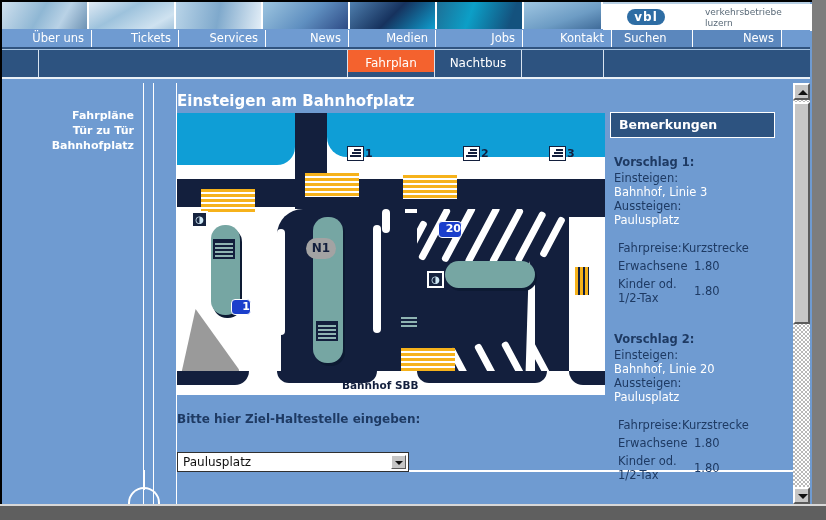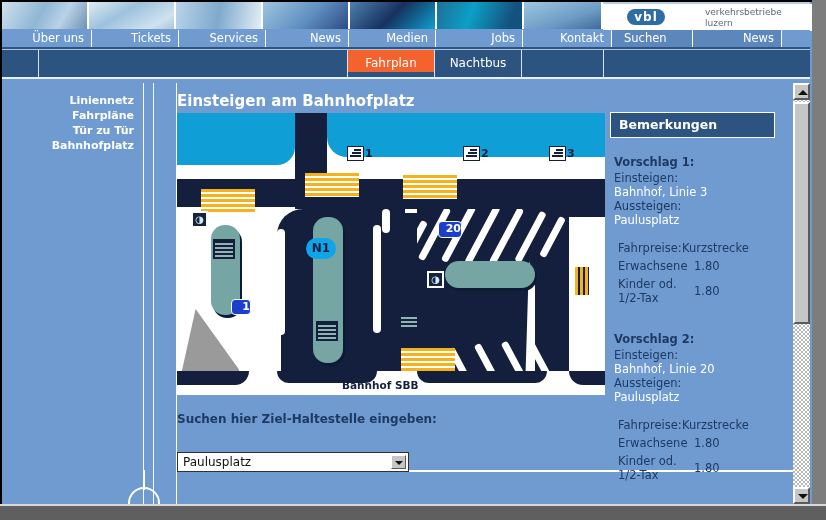--- a/index.html
+++ b/index.html
@@ -76,21 +76,21 @@
 
   .platform{position:absolute;background:#76a6a3;border-radius:14px;box-shadow:2px 3px 0 #0d1a33;}
   .shelter{position:absolute;width:22px;height:20px;background:#131f3d;
            background-image:repeating-linear-gradient(to bottom,#131f3d 0,#131f3d 2px,#8fb4b2 2px,#8fb4b2 4px);
            border:2px solid #131f3d;box-sizing:border-box;}
   .elev{position:absolute;width:17px;height:17px;background:#16233f;border:2px solid #ffffff;
         box-sizing:border-box;color:#cfe8f5;font-size:10px;line-height:13px;text-align:center;font-weight:bold;}
 
   .badge-blue{position:absolute;background:#1b3fcc;color:#ffffff;font-size:11px;font-weight:bold;
               border-radius:4px;text-align:right;border:1.5px solid #ffffff;box-sizing:border-box;}
-  .badge-yellow{position:absolute;background:#0ea5e9;color:#131f3d;font-size:12px;font-weight:bold;
+  .badge-yellow{position:absolute;background:#a3a3a3;color:#131f3d;font-size:12px;font-weight:bold;
                 border-radius:11px;text-align:center;}
 
   .stairicon{position:absolute;width:17px;height:15px;background:#ffffff;border:1.5px solid #131f3d;box-sizing:border-box;}
   .stairicon i{position:absolute;display:block;background:#131f3d;}
   .stairlabel{position:absolute;color:#131f3d;font-size:11px;font-weight:bold;line-height:12px;}
 
   .bhlabel{position:absolute;color:#131f3d;font-size:10.5px;font-weight:bold;line-height:12px;white-space:nowrap;}
 
   .hatch{position:absolute;background:#131f3d;overflow:hidden;}
   .hs{position:absolute;background:#ffffff;border-radius:3px;}
@@ -206,21 +206,20 @@
     <div class="subsep" style="left:345px;"></div>
     <div class="subsep" style="left:432px;"></div>
     <div class="subsep" style="left:519px;"></div>
     <div class="subsep" style="left:601px;"></div>
   </div>
   <div class="subrule"></div>
 
   <div class="bodybg"></div>
 
   <div class="sidebar">
-    <div class="sbitem" style="top:11px;">Liniennetz</div>
     <div class="sbitem" style="top:26px;">Fahrpläne</div>
     <div class="sbitem" style="top:41px;">Tür zu Tür</div>
     <div class="sbitem" style="top:56px;">Bahnhofplatz</div>
   </div>
   <div class="vline" style="left:143px;"></div>
   <div class="vline" style="left:153px;"></div>
   <div class="arcline"></div>
   <div class="arcdeco"></div>
   <div class="hrule-b"></div>
 
@@ -314,21 +313,21 @@
     <div class="stairlabel" style="left:304px;top:35px;">2</div>
 
     <div class="stairicon" style="left:372px;top:33px;">
       <i style="left:2px;top:8px;width:11px;height:2px;"></i>
       <i style="left:4px;top:5px;width:9px;height:2px;"></i>
       <i style="left:6px;top:2px;width:7px;height:2px;"></i>
     </div>
     <div class="stairlabel" style="left:390px;top:35px;">3</div>
   </div>
 
-  <div class="formlabel">Suchen hier Ziel-Haltestelle eingeben:</div>
+  <div class="formlabel">Bitte hier Ziel-Haltestelle eingeben:</div>
   <div class="selwrap">
     <div class="val">Paulusplatz</div>
     <div class="selbtn"></div>
   </div>
 
   <div class="rpanel">
     <div class="remhead">Bemerkungen</div>
 
     <div class="rline bold" style="left:4px;top:72px;">Vorschlag 1:</div>
     <div class="rline dk" style="left:4px;top:88px;">Einsteigen:</div>

